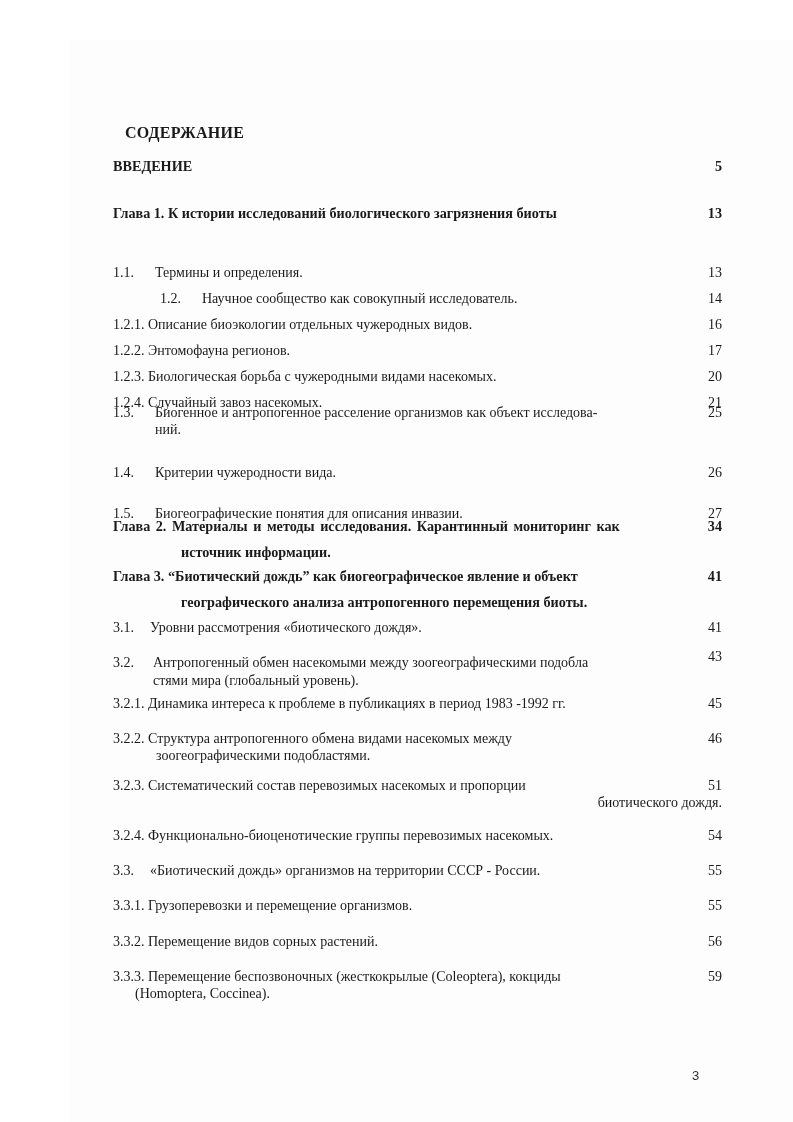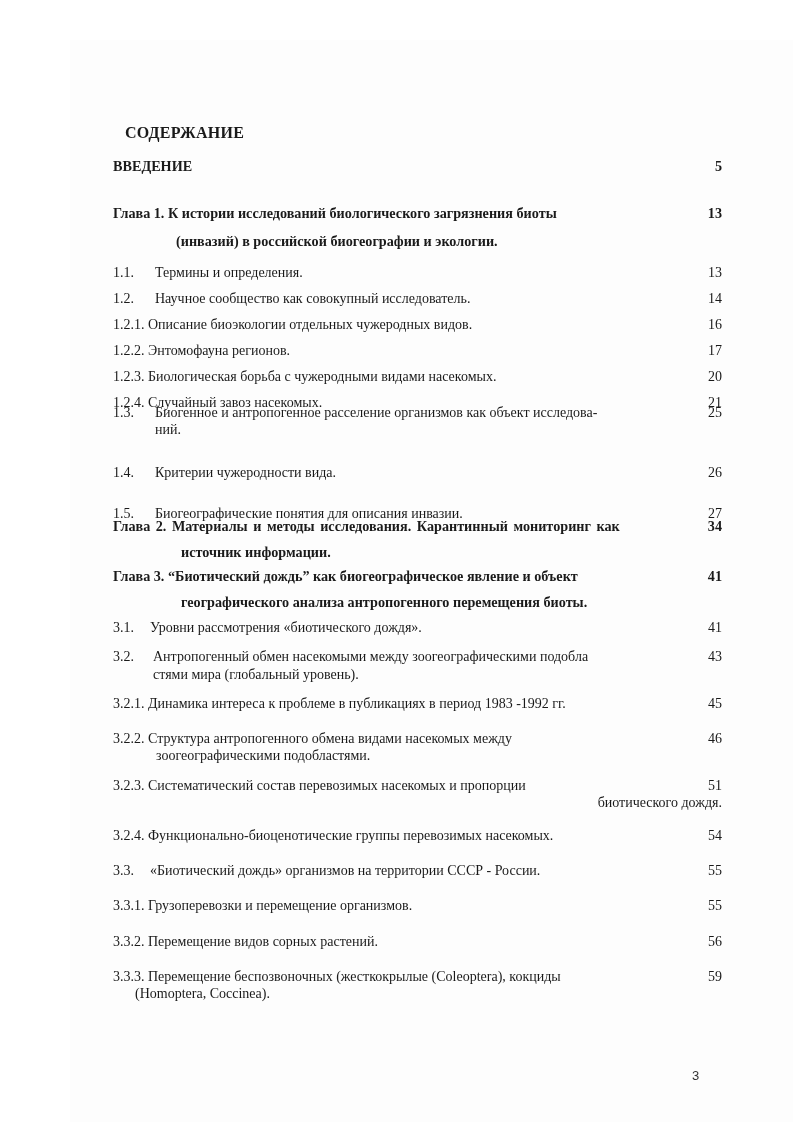--- a/index.html
+++ b/index.html
@@ -25,31 +25,30 @@
 
 <div class="title">СОДЕРЖАНИЕ</div>
 
 <div class="row bold" style="top:156px;">
   <span class="text">ВВЕДЕНИЕ</span>
   <span class="page">5</span>
 </div>
 
 <div class="row bold" style="top:203px;">
   <span class="text">Глава 1. К истории исследований биологического загрязнения биоты</span>
-  <span class="cont" style="padding-left:63px; margin-top:8px;">(инвазий) в российской биогеографии и экологии.</span>
   <span class="page">13</span>
 </div>
 
 <div class="row" style="top:263px;">
   <span class="text"><span class="num" style="width:42px;">1.1.</span><span>Термины и определения.</span></span>
   <span class="page">13</span>
 </div>
 
 <div class="row" style="top:289px;">
-  <span class="text"><span class="num" style="width:42px;">1.2.</span><span>Научное сообщество как совокупный исследователь.</span></span>
+  <span class="text"><span class="num" style="width:42px;margin-left:47px;">1.2.</span><span>Научное сообщество как совокупный исследователь.</span></span>
   <span class="page">14</span>
 </div>
 
 <div class="row" style="top:315px;">
   <span class="text"><span class="num">1.2.1.</span> <span>Описание биоэкологии отдельных чужеродных видов.</span></span>
   <span class="page">16</span>
 </div>
 
 <div class="row" style="top:341px;">
   <span class="text"><span class="num">1.2.2.</span> <span>Энтомофауна регионов.</span></span>
@@ -93,21 +92,21 @@
   <span class="cont" style="padding-left:68px; margin-top:6px;">географического анализа антропогенного перемещения биоты.</span>
   <span class="page">41</span>
 </div>
 
 <div class="row" style="top:618px;">
   <span class="text"><span class="num" style="width:37px;">3.1.</span><span>Уровни рассмотрения «биотического дождя».</span></span>
   <span class="page">41</span>
 </div>
 
 <div class="row" style="top:648px; line-height:18px;">
-  <span class="text"><span class="num" style="width:40px;">3.2.</span><span>Антропогенный обмен насекомыми между зоогеографическими подобла</span></span>
+  <span class="text"><span class="num" style="width:40px;margin-top:6px;">3.2.</span><span>Антропогенный обмен насекомыми между зоогеографическими подобла</span></span>
   <span class="cont" style="padding-left:40px;">стями мира (глобальный уровень).</span>
   <span class="page">43</span>
 </div>
 
 <div class="row" style="top:694px;">
   <span class="text"><span class="num">3.2.1.</span> <span>Динамика интереса к проблеме в публикациях в период 1983 -1992 гг.</span></span>
   <span class="page">45</span>
 </div>
 
 <div class="row" style="top:730px; line-height:17px;">

